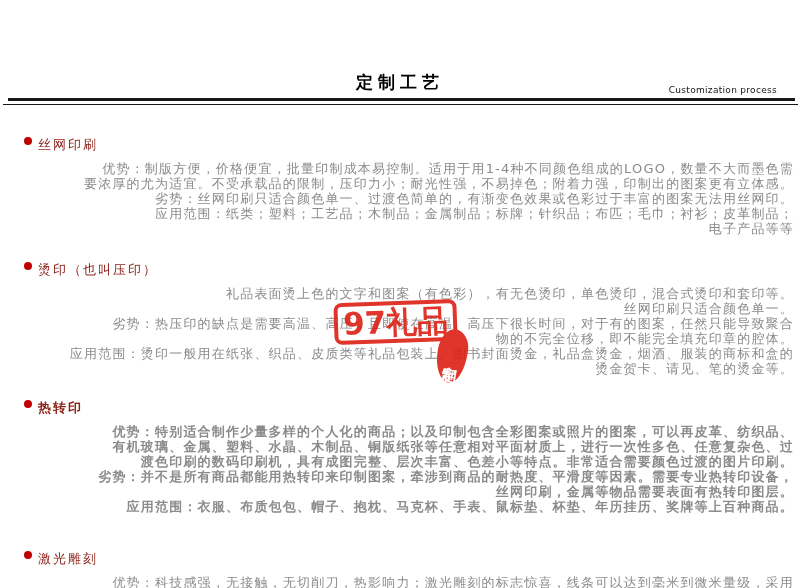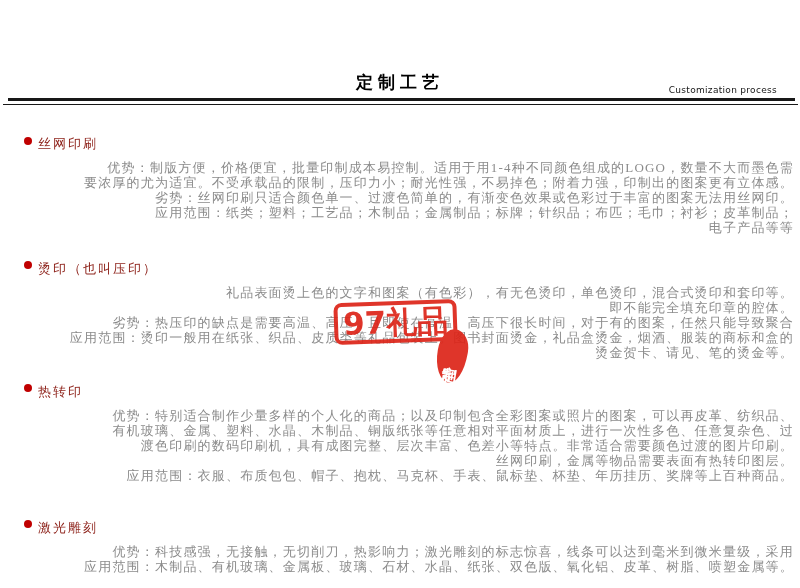--- a/index.html
+++ b/index.html
@@ -17,23 +17,23 @@
   }
   .header-subtitle{
     position:absolute;right:23px;top:46px;font-size:9px;color:#161616;
     letter-spacing:0.3px;
   }
   .rule-thick{height:3px;background:#181818;margin:6px 5px 0 8px;}
   .rule-thin{height:1px;background:#181818;margin:3px 2px 0 3px;}
   
   .content{padding:0 6px 0 38px;}
   .section{position:relative;}
-  .section-s1{margin-top:29px;font-family:Liberation Serif, serif;}
+  .section-s1{margin-top:29px;}
   .section-s2{margin-top:23px;}
-  .section-s3{margin-top:21px;}
+  .section-s3{margin-top:21px;font-weight:bold;}
   .section-s4{margin-top:34px;}
   .bullet{
     position:absolute;left:-14px;top:3px;width:8px;height:8px;
     border-radius:50%;background:#c00000;
   }
   .section-title{
     font-size:13px;color:#8c1f17;letter-spacing:2px;line-height:14px;
     display:inline-block;
   }
   .section-body{margin-top:8px;text-align:right;}
@@ -84,34 +84,36 @@
           <div class="body-line">应用范围：纸类；塑料；工艺品；木制品；金属制品；标牌；针织品；布匹；毛巾；衬衫；皮革制品；</div>
           <div class="body-line">电子产品等等</div>
         </div>
     </div>
 
     <div class="section section-s2">
       <span class="bullet"></span>
       <span class="section-title">烫印（也叫压印）</span>
       <div class="section-body">
           <div class="body-line">礼品表面烫上色的文字和图案（有色彩），有无色烫印，单色烫印，混合式烫印和套印等。</div>
-          <div class="body-line">即不能完全填充印章的腔体。</div>
+          <div class="body-line">丝网印刷只适合颜色单一。</div>
           <div class="body-line">劣势：热压印的缺点是需要高温、高压，且即使在高温、高压下很长时间，对于有的图案，任然只能导致聚合</div>
+          <div class="body-line">物的不完全位移，即不能完全填充印章的腔体。</div>
           <div class="body-line">应用范围：烫印一般用在纸张、织品、皮质类等礼品包装上。图书封面烫金，礼品盒烫金，烟酒、服装的商标和盒的</div>
           <div class="body-line">烫金贺卡、请见、笔的烫金等。</div>
         </div>
     </div>
 
     <div class="section section-s3">
       <span class="bullet"></span>
       <span class="section-title">热转印</span>
       <div class="section-body">
           <div class="body-line">优势：特别适合制作少量多样的个人化的商品；以及印制包含全彩图案或照片的图案，可以再皮革、纺织品、</div>
           <div class="body-line">有机玻璃、金属、塑料、水晶、木制品、铜版纸张等任意相对平面材质上，进行一次性多色、任意复杂色、过</div>
           <div class="body-line">渡色印刷的数码印刷机，具有成图完整、层次丰富、色差小等特点。非常适合需要颜色过渡的图片印刷。</div>
+          <div class="body-line">劣势：并不是所有商品都能用热转印来印制图案，牵涉到商品的耐热度、平滑度等因素。需要专业热转印设备，</div>
           <div class="body-line">丝网印刷，金属等物品需要表面有热转印图层。</div>
           <div class="body-line">应用范围：衣服、布质包包、帽子、抱枕、马克杯、手表、鼠标垫、杯垫、年历挂历、奖牌等上百种商品。</div>
         </div>
     </div>
 
     <div class="section section-s4">
       <span class="bullet"></span>
       <span class="section-title">激光雕刻</span>
       <div class="section-body">
           <div class="body-line">优势：科技感强，无接触，无切削刀，热影响力；激光雕刻的标志惊喜，线条可以达到毫米到微米量级，采用</div>

